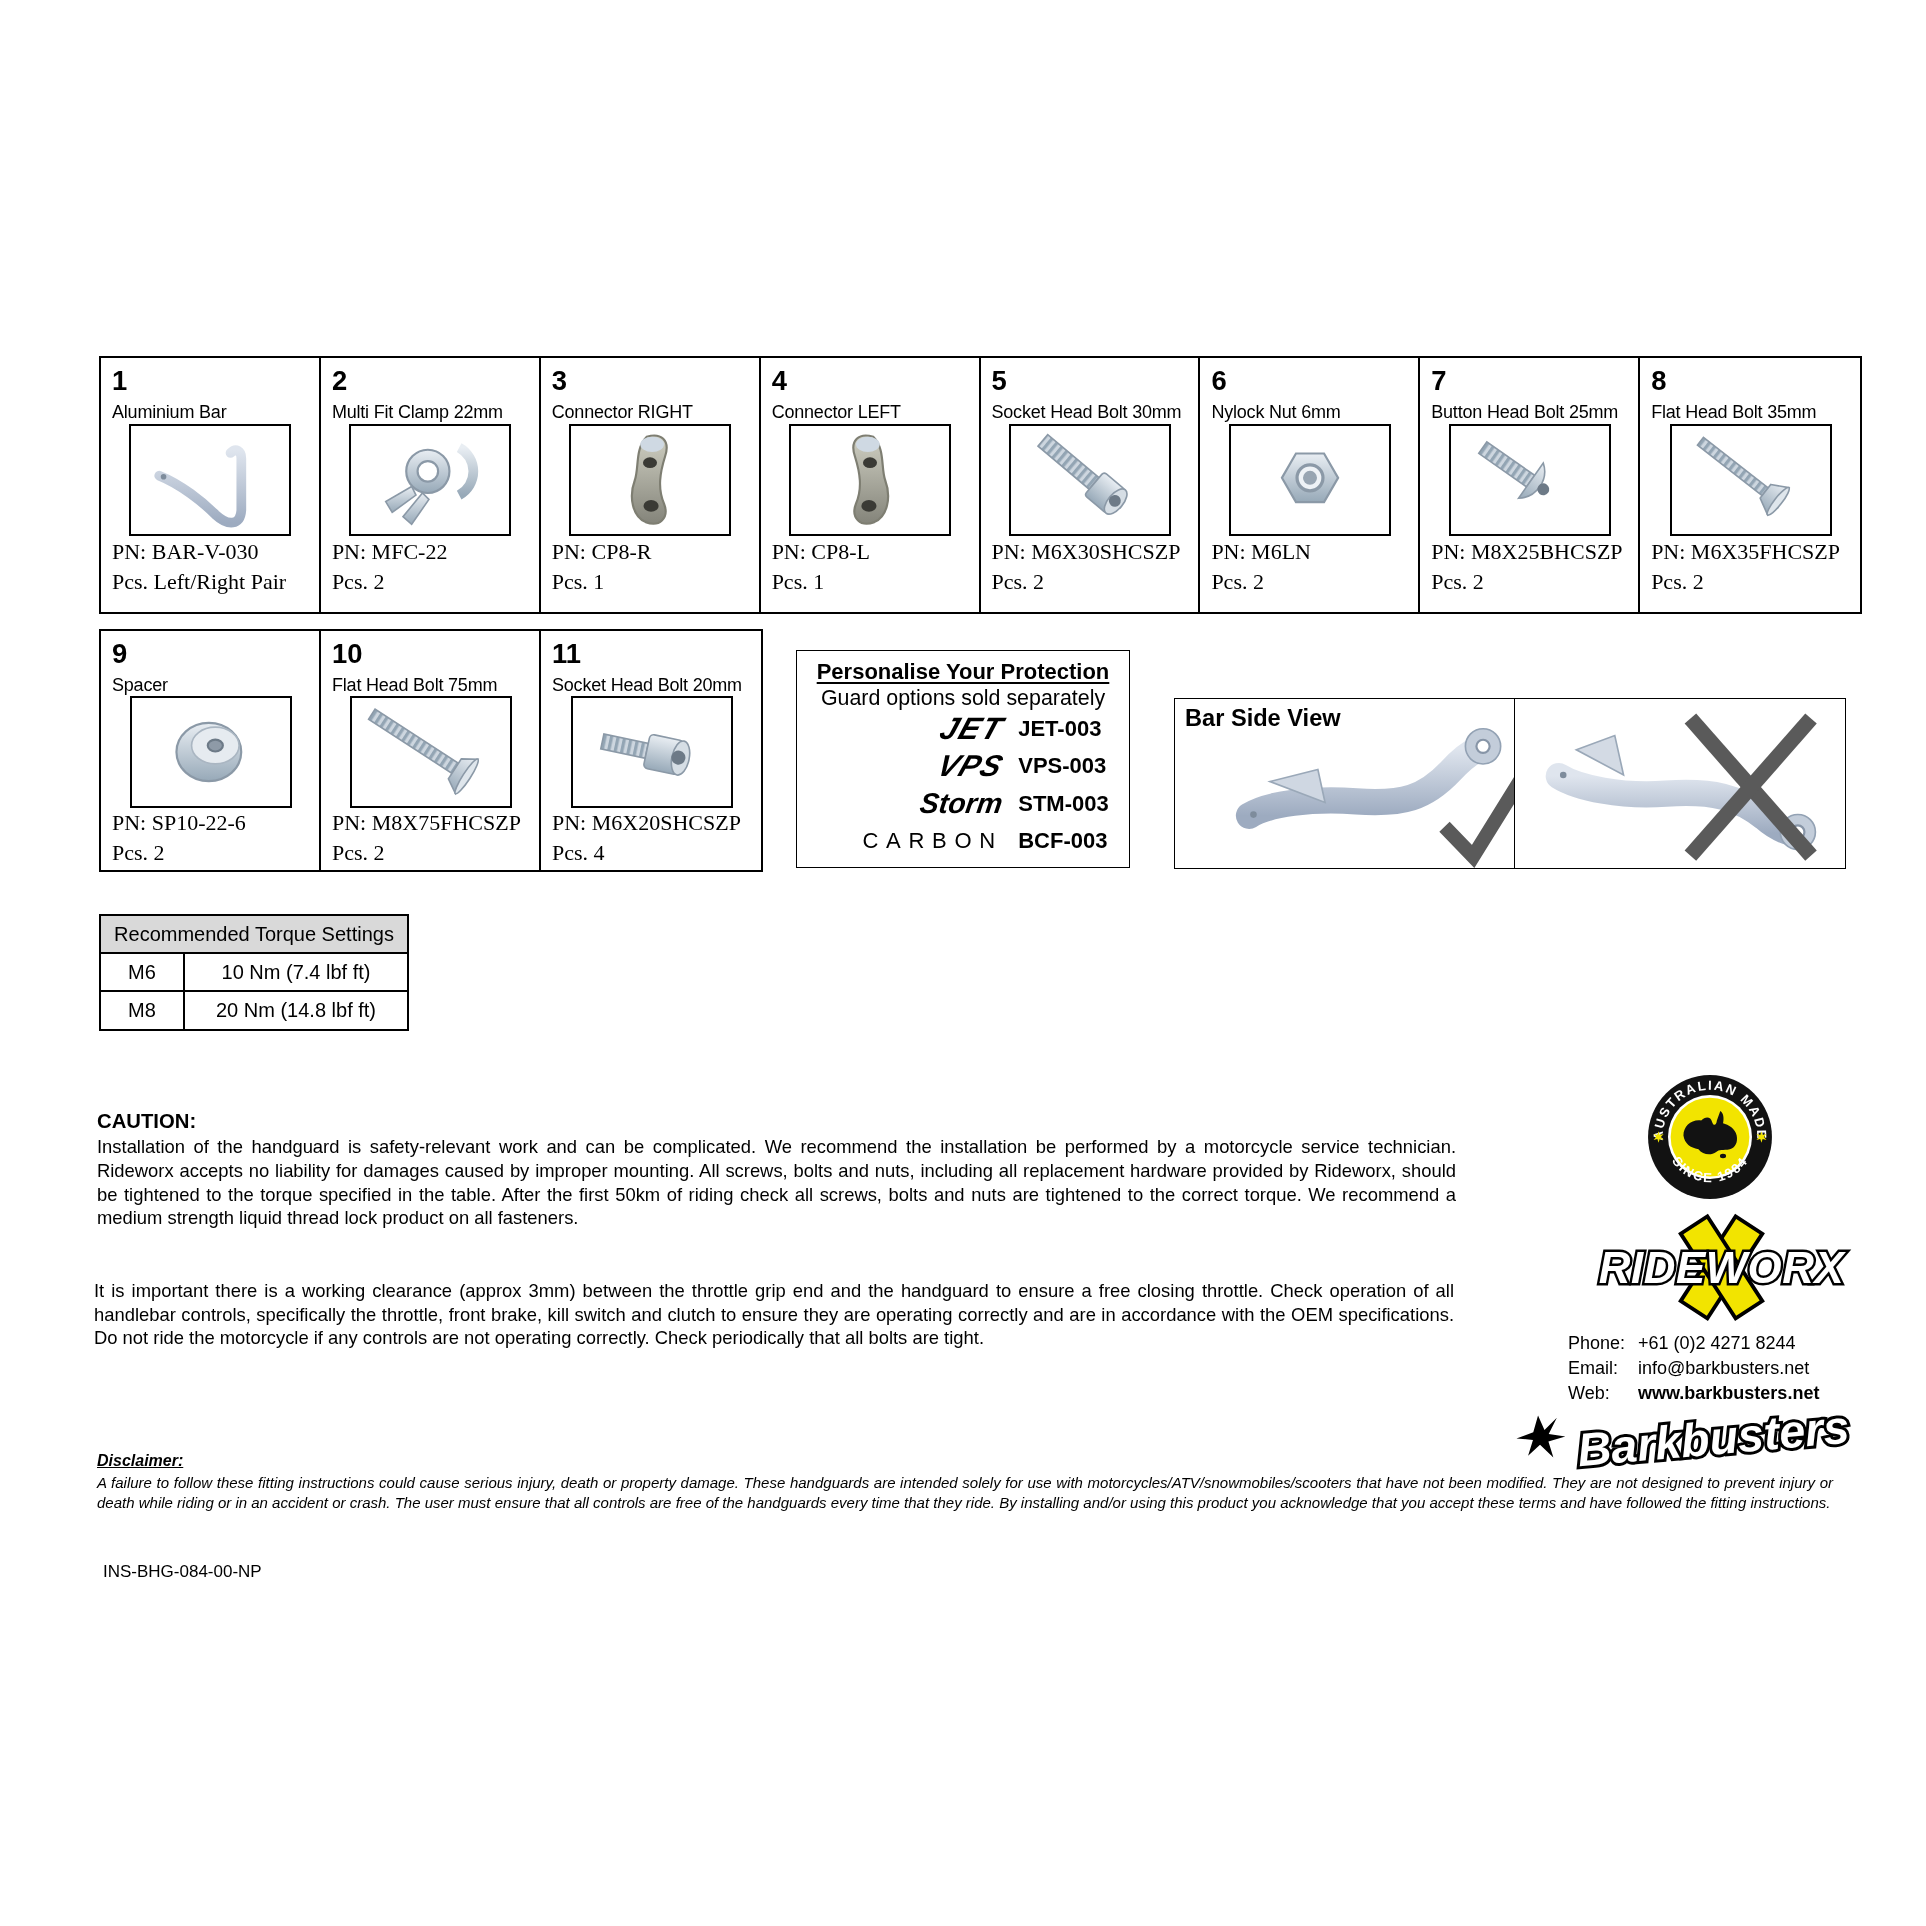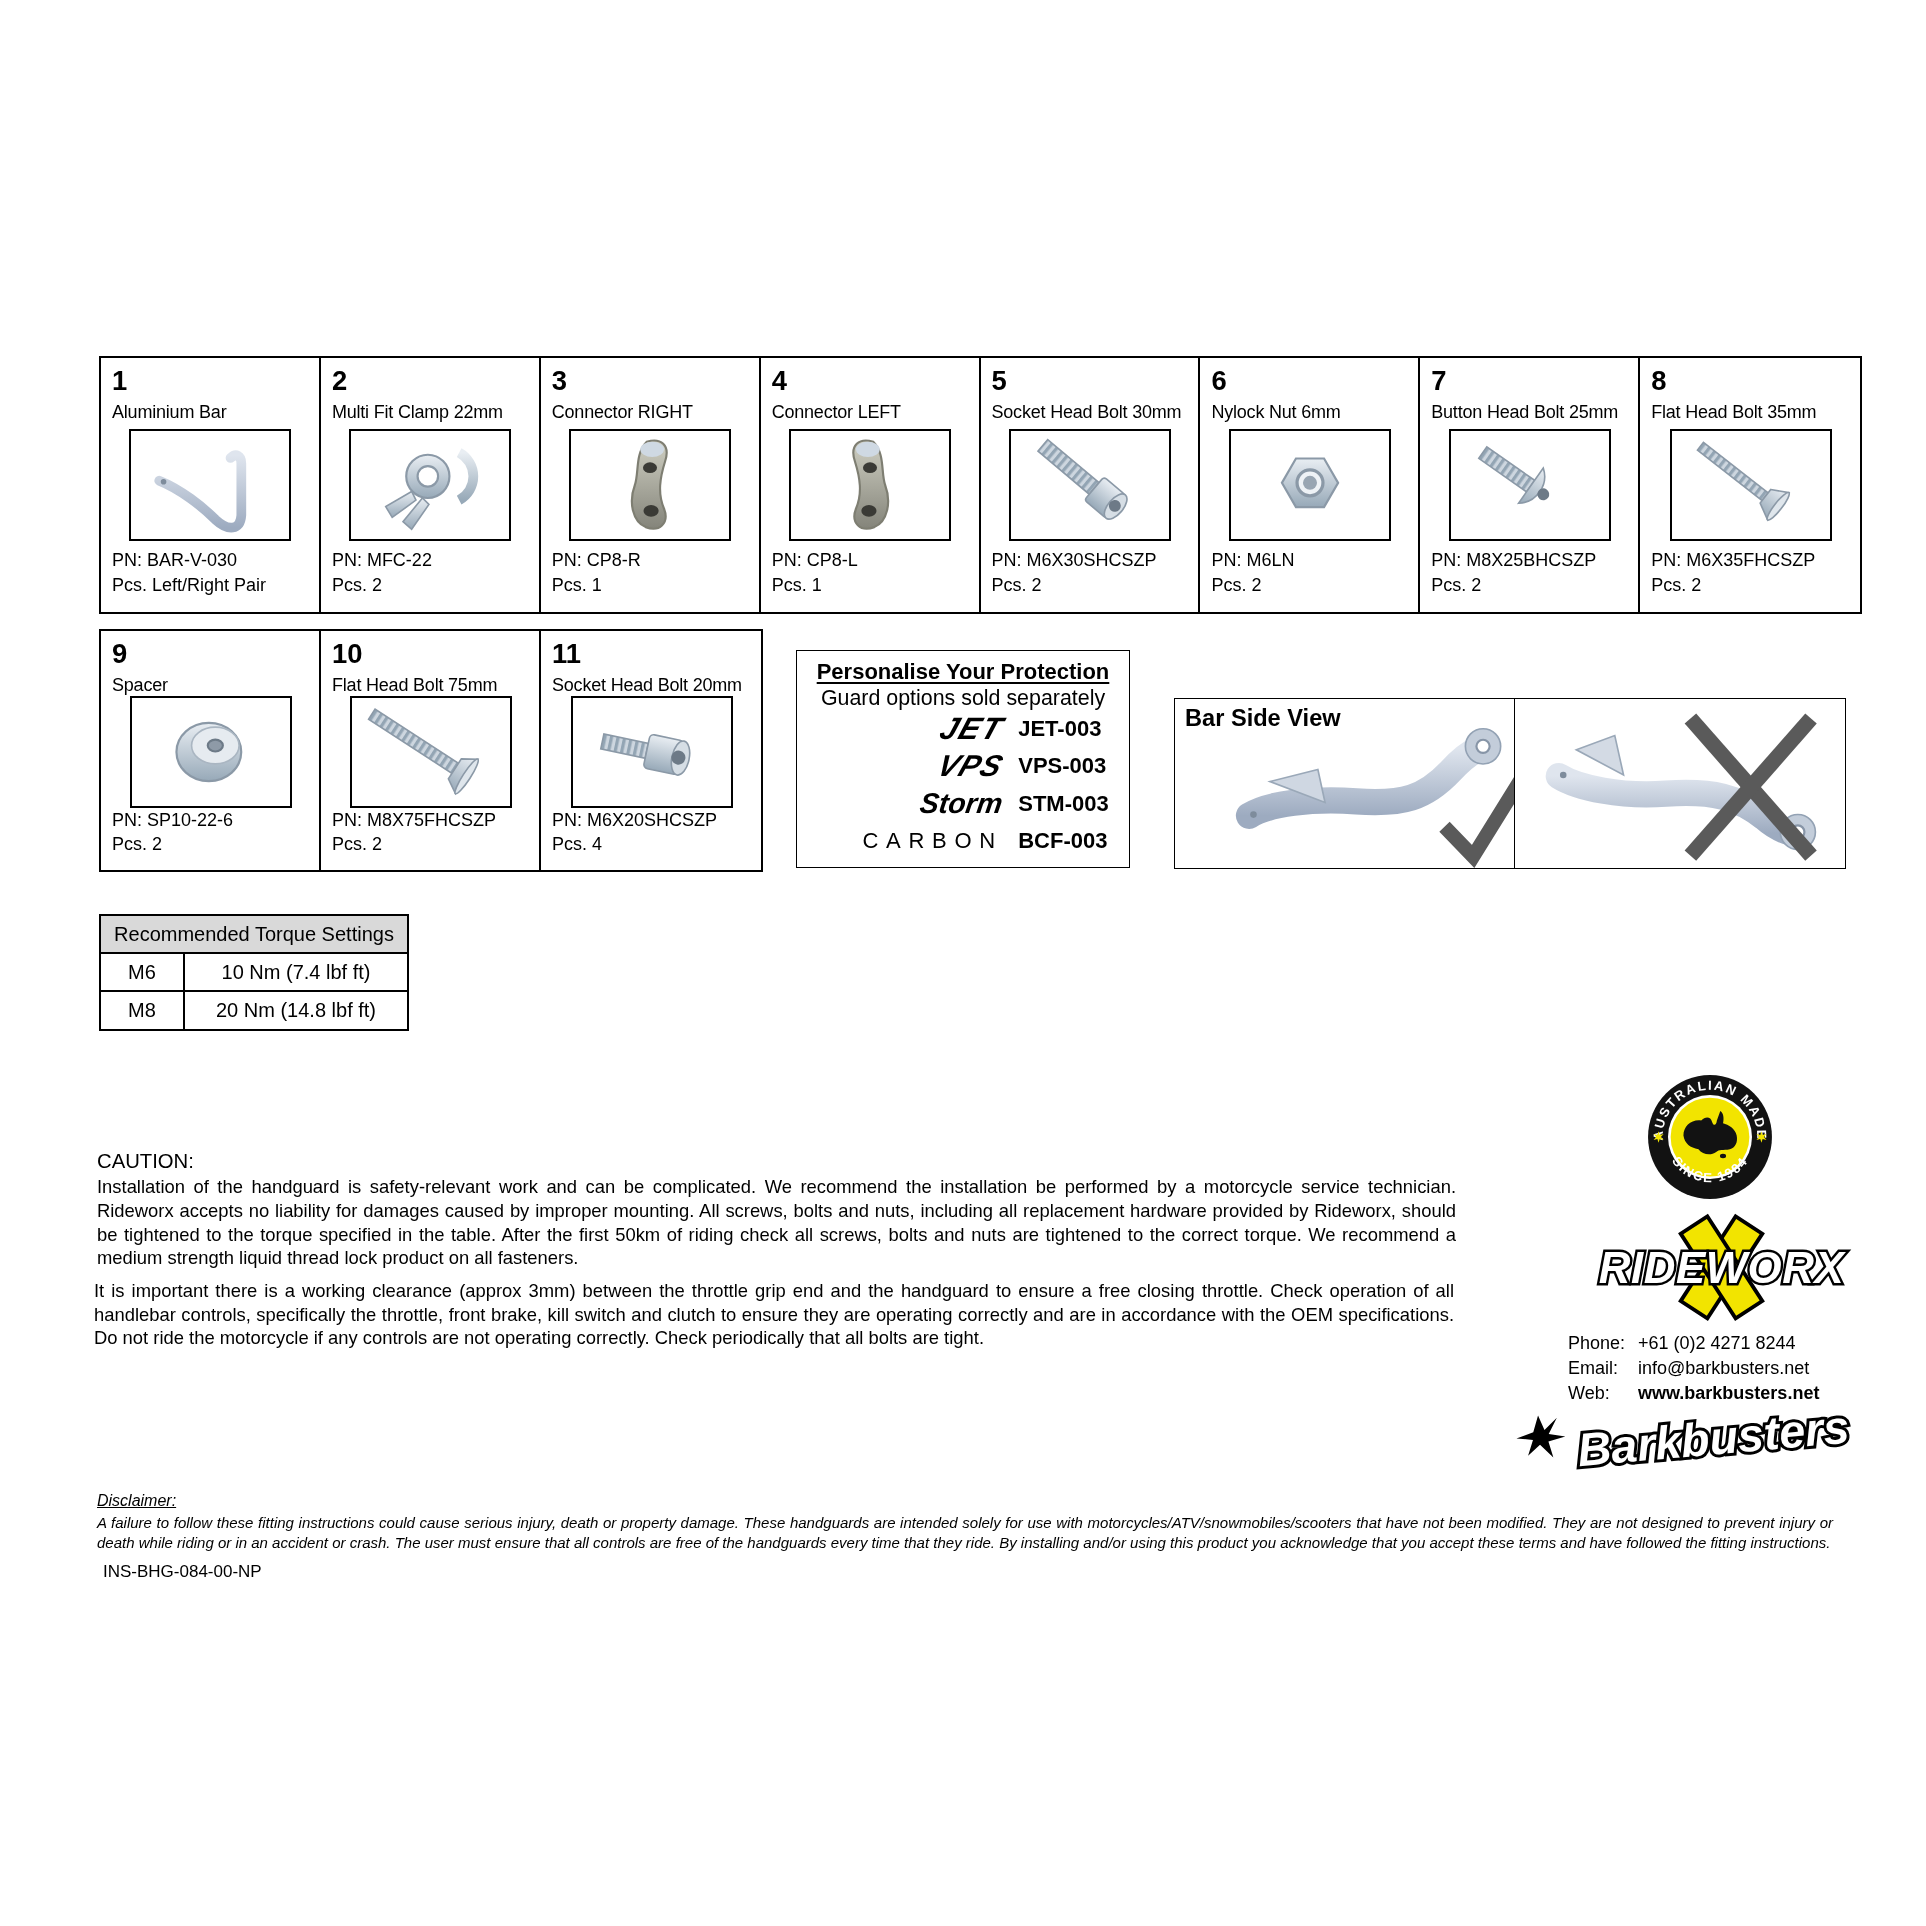--- a/index.html
+++ b/index.html
@@ -13,21 +13,21 @@
   .grid.row1 { left:99px; top:356px; width:1759px; height:254px; grid-template-columns:repeat(8,1fr); }
   .grid.row2 { left:99px; top:629px; width:660px; height:239px; grid-template-columns:repeat(3,1fr); }
   .cell { border-right:2.2px solid #000; display:flex; flex-direction:column; padding:8.8px 10px 14.3px 11px; overflow:hidden; }
   .cell:last-child { border-right:none; }
   .num  { font-size:27.4px; font-weight:bold; line-height:1.05; }
   .pname{ font-size:18px; letter-spacing:-0.2px; white-space:nowrap; margin-top:6px; }
   .frame-wrap { flex:1; display:flex; align-items:center; justify-content:center; }
   .frame { width:158px; height:108px; border:2.7px solid #000; background:#fff;
            display:flex; align-items:center; justify-content:center; }
   .frame svg { width:100%; height:100%; }
-  .meta { font-size:18px; line-height:1.38; }
+  .meta { font-size:22px; line-height:1.38;font-family:Liberation Serif, serif; }
 
   
   .pbox { position:absolute; left:796px; top:650px; width:334px; height:218px;
           border:1.6px solid #000; background:#fff; padding:7.7px 8.8px; box-sizing:border-box;
           display:flex; flex-direction:column; }
   .ptitle { font-size:22px; font-weight:bold; text-align:center;
             text-decoration:underline; text-decoration-thickness:2.2px; text-underline-offset:3.3px; }
   .psub { font-size:21.4px; text-align:center; margin-top:1px; }
   .prow { flex:1; display:grid; grid-template-columns:1fr 102px; align-items:center; }
   .brand { justify-self:end; padding-right:15.4px; display:inline-block; }
@@ -46,21 +46,21 @@
 
   
   .torque { position:absolute; left:99px; top:914px; border-collapse:collapse; font-size:20px; }
   .torque th, .torque td { border:2.2px solid #000; text-align:center; }
   .torque th { background:#d9d9d9; font-weight:normal; padding:6.6px 12px; }
   .torque td.tsize { width:82px; padding:6.6px 0; }
   .torque td.tval  { width:211px; padding:6.6px 5.5px; }
 
   
   .tblock { position:absolute; }
-  .thead { font-size:20.3px; font-weight:normal; margin-bottom:2.2px;margin-top:40px; }
+  .thead { font-size:20.3px; font-weight:bold; margin-bottom:2.2px; }
   .tbody { font-size:18.4px; line-height:1.29; text-align:justify; }
   .caution { left:97px; top:1110px; width:1359px; }
   .warning { left:94px; top:1279px; width:1360px; }
   .disclaimer { left:97px; top:1452px; width:1736px; font-style:italic; }
   .disclaimer .thead { font-size:16px; text-decoration:underline; margin-bottom:3.3px; }
   .disclaimer .tbody { font-size:15px; line-height:1.32; }
   .doc-code { position:absolute; left:103px; top:1562px; font-size:17px; }
 
   
   .badge { position:absolute; left:1647px; top:1074px; width:126px; height:126px; }

